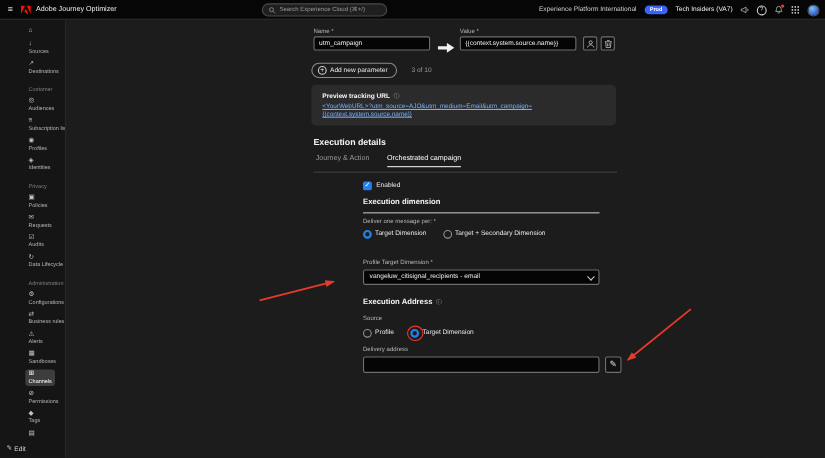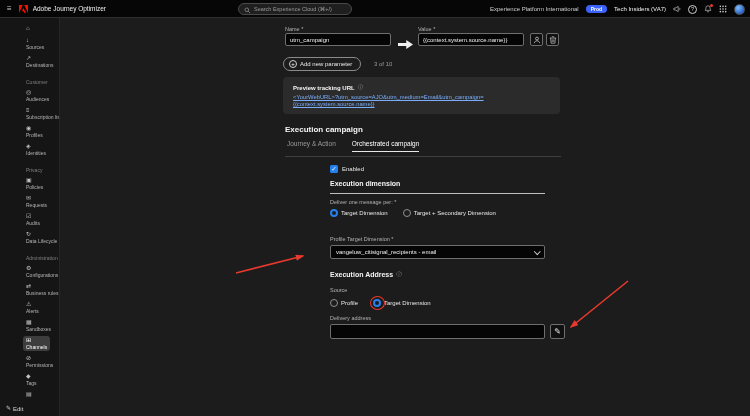--- a/index.html
+++ b/index.html
@@ -257,21 +257,21 @@
 
   <div class="abs panel" style="left:223px;top:59px;">
     <div class="panel-title">
       <span>Preview tracking URL</span>
       <span class="info-ic">ⓘ</span>
     </div>
     <span class="link">&lt;YourWebURL&gt;?utm_source=AJO&amp;utm_medium=Email&amp;utm_campaign=</span>
     <span class="link" style="margin-top:1px;">{{context.system.source.name}}</span>
   </div>
 
-  <div class="abs h1" style="left:225px;top:107px;">Execution campaign</div>
+  <div class="abs h1" style="left:225px;top:107px;">Execution details</div>
 
   <div class="abs tabs" style="left:227px;top:122px;">
     <span class="tab">Journey &amp; Action</span>
     <span class="tab selected">Orchestrated campaign</span>
   </div>
   <div class="abs tabs-divider" style="left:225px;top:138px;width:276px;"></div>
 
   <div class="abs chk-row" style="left:270px;top:147px;">
     <span class="checkbox">✓</span>
     <span class="radio-label">Enabled</span>

